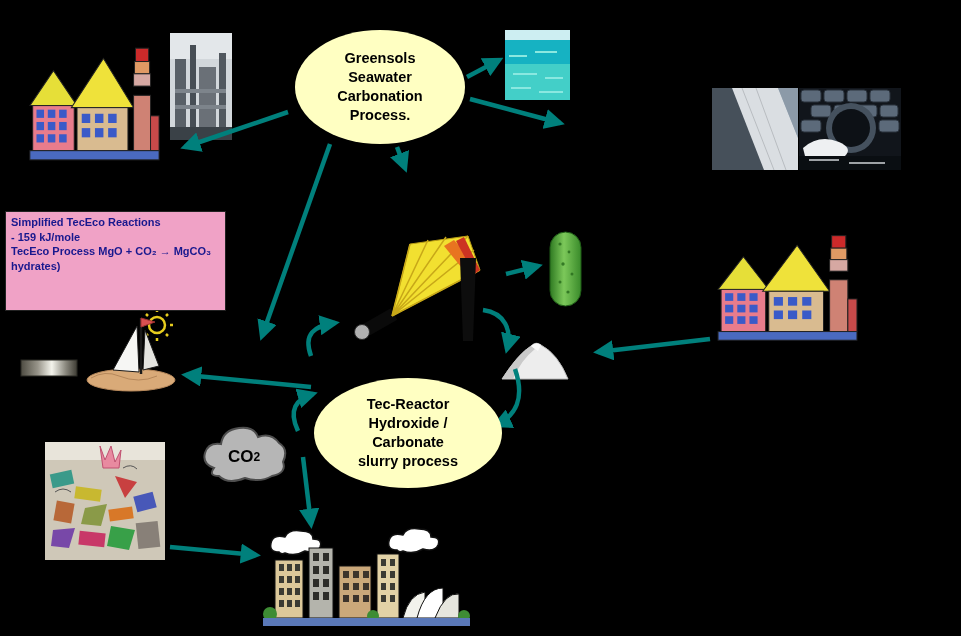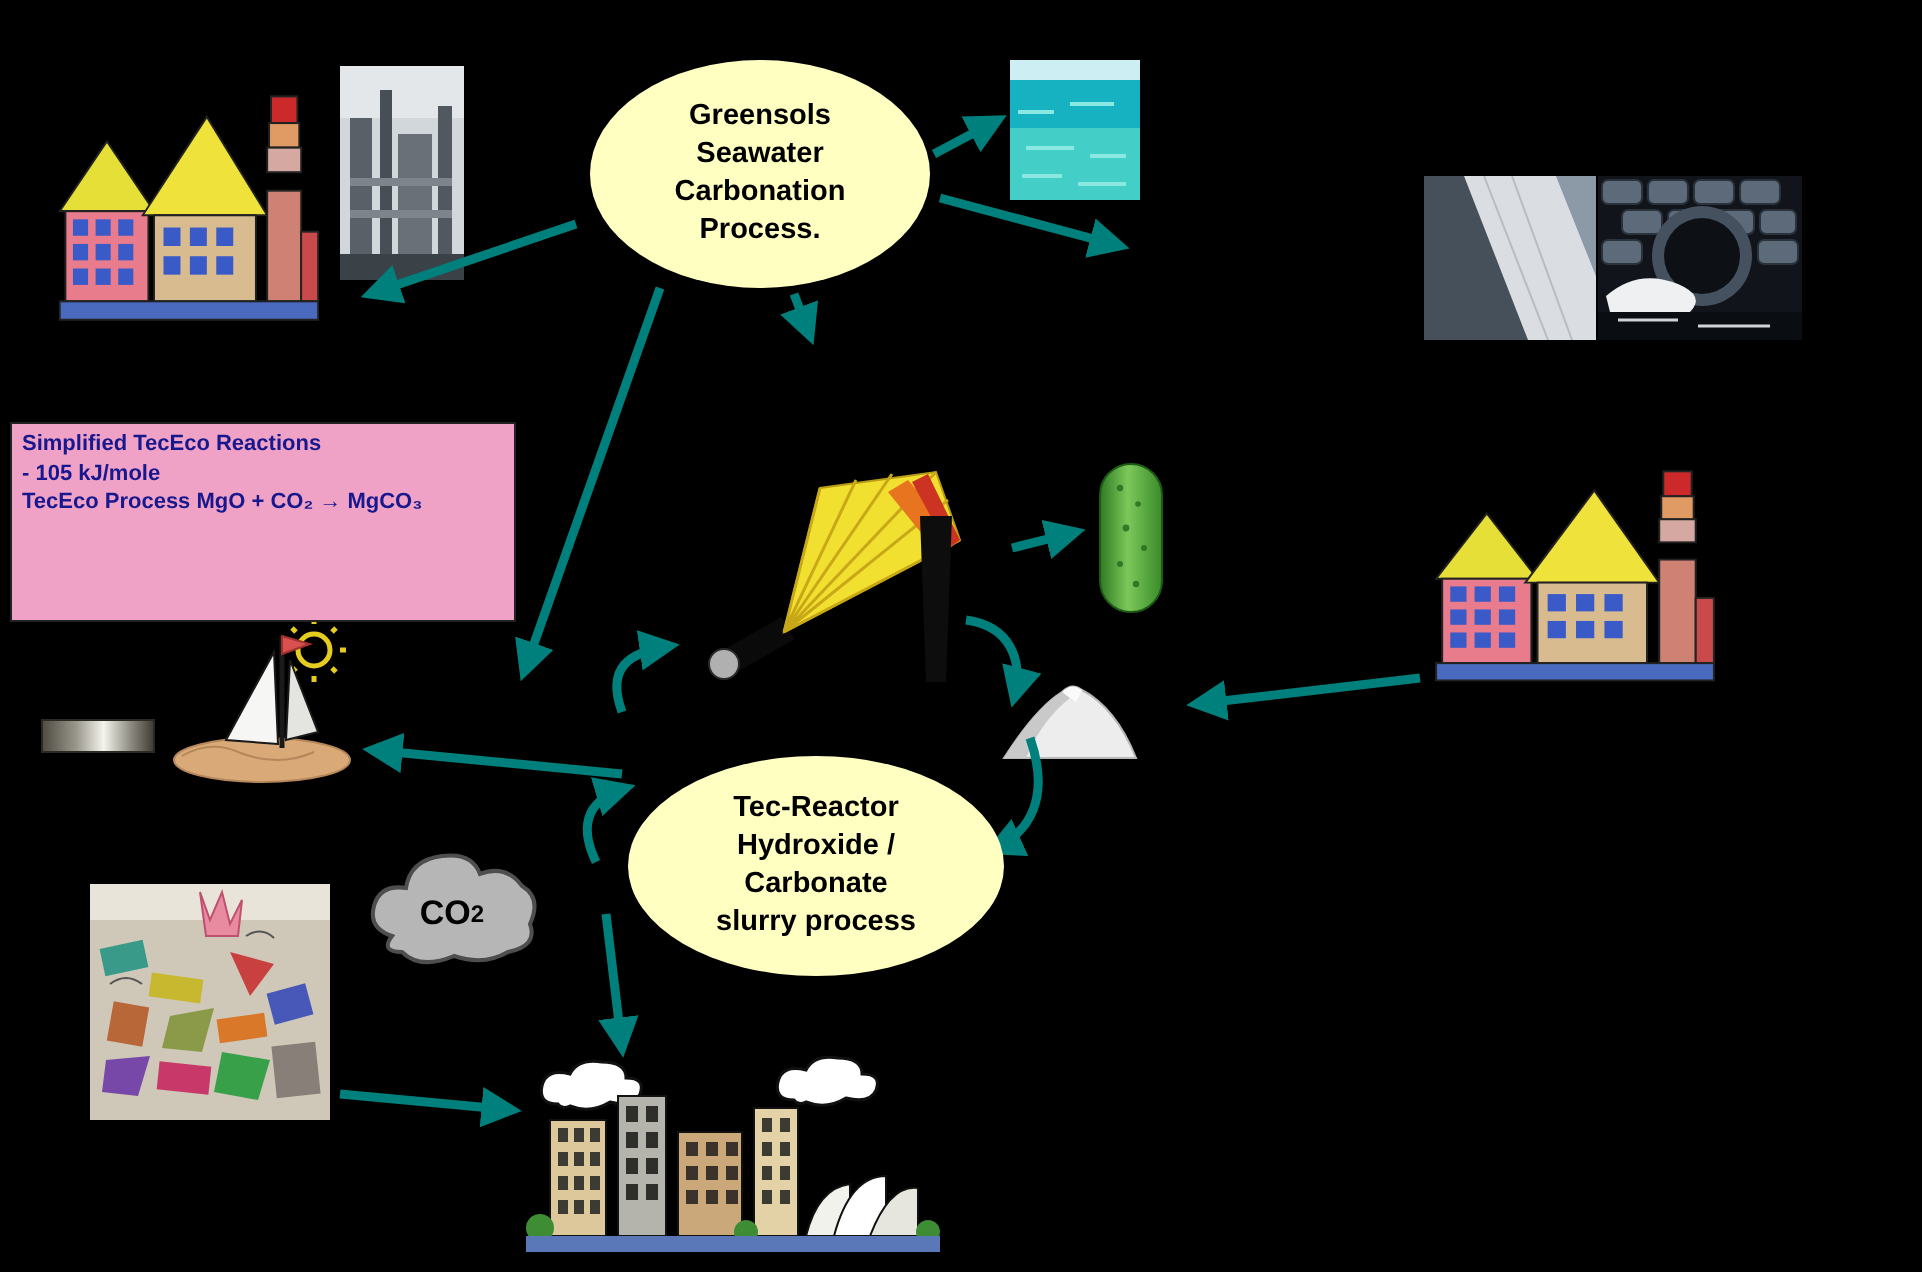--- a/index.html
+++ b/index.html
@@ -219,21 +219,21 @@
       </g>
       <ellipse cx="46" cy="72" rx="44" ry="11" fill="#d9aa78" stroke="#b5875a"></ellipse>
       <path d="M6,70 q14,-8 28,-2 q20,8 38,0" stroke="#b5875a" fill="none"></path>
       <line x1="56" y1="10" x2="56" y2="66" stroke="#1a1a1a" stroke-width="2.5"></line>
       <polygon points="54,64 28,62 52,18" fill="#f6f6f4" stroke="#1a1a1a"></polygon>
       <polygon points="58,62 60,22 74,58" fill="#e4e4e0" stroke="#1a1a1a"></polygon>
       <polygon points="56,10 70,14 56,19" fill="#d85050" stroke="#a03030"></polygon>
     </svg>
   </div>
 
-  <div class="img" style="left:180px;top:418px;width:92px;height:69px">
+  <div class="img" style="left:198px;top:418px;width:92px;height:69px">
     <svg viewBox="0 0 92 69" preserveAspectRatio="none">
       <path d="M16,50 Q4,46 7,35 Q10,24 23,26 Q25,12 41,10 Q56,8 60,19 Q73,14 81,25 Q91,31 85,44 Q89,55 74,58 Q62,65 47,60 Q30,67 21,58 Q10,58 16,50 Z" fill="#b6b6b6" stroke="#4e4e4e" stroke-width="2"></path>
     </svg>
     <div class="cloud-label">
       <span>CO</span>
         <sub>2</sub>
     </div>
   </div>
 
   <div class="img" style="left:45px;top:442px;width:120px;height:118px">
@@ -348,19 +348,20 @@
     <span>slurry process</span>
   </div>
 
   <div class="ellipse" style="left:295px;top:30px;width:170px;height:114px">
     <span>Greensols</span>
     <span>Seawater</span>
     <span>Carbonation</span>
     <span>Process.</span>
   </div>
 
-  <div class="note" style="left:5px;top:211px;width:253px;height:100px">
+  <div class="note" style="left:5px;top:211px;width:221px;height:100px">
     <div>Simplified TecEco Reactions</div>
-    <div>- 105 kJ/mole</div>
+    <div>- 159 kJ/mole</div>
     <div>TecEco Process MgO + CO₂ → MgCO₃</div>
+    <div>hydrates)</div>
   </div>
 
 </div>
 
 </body></html>

